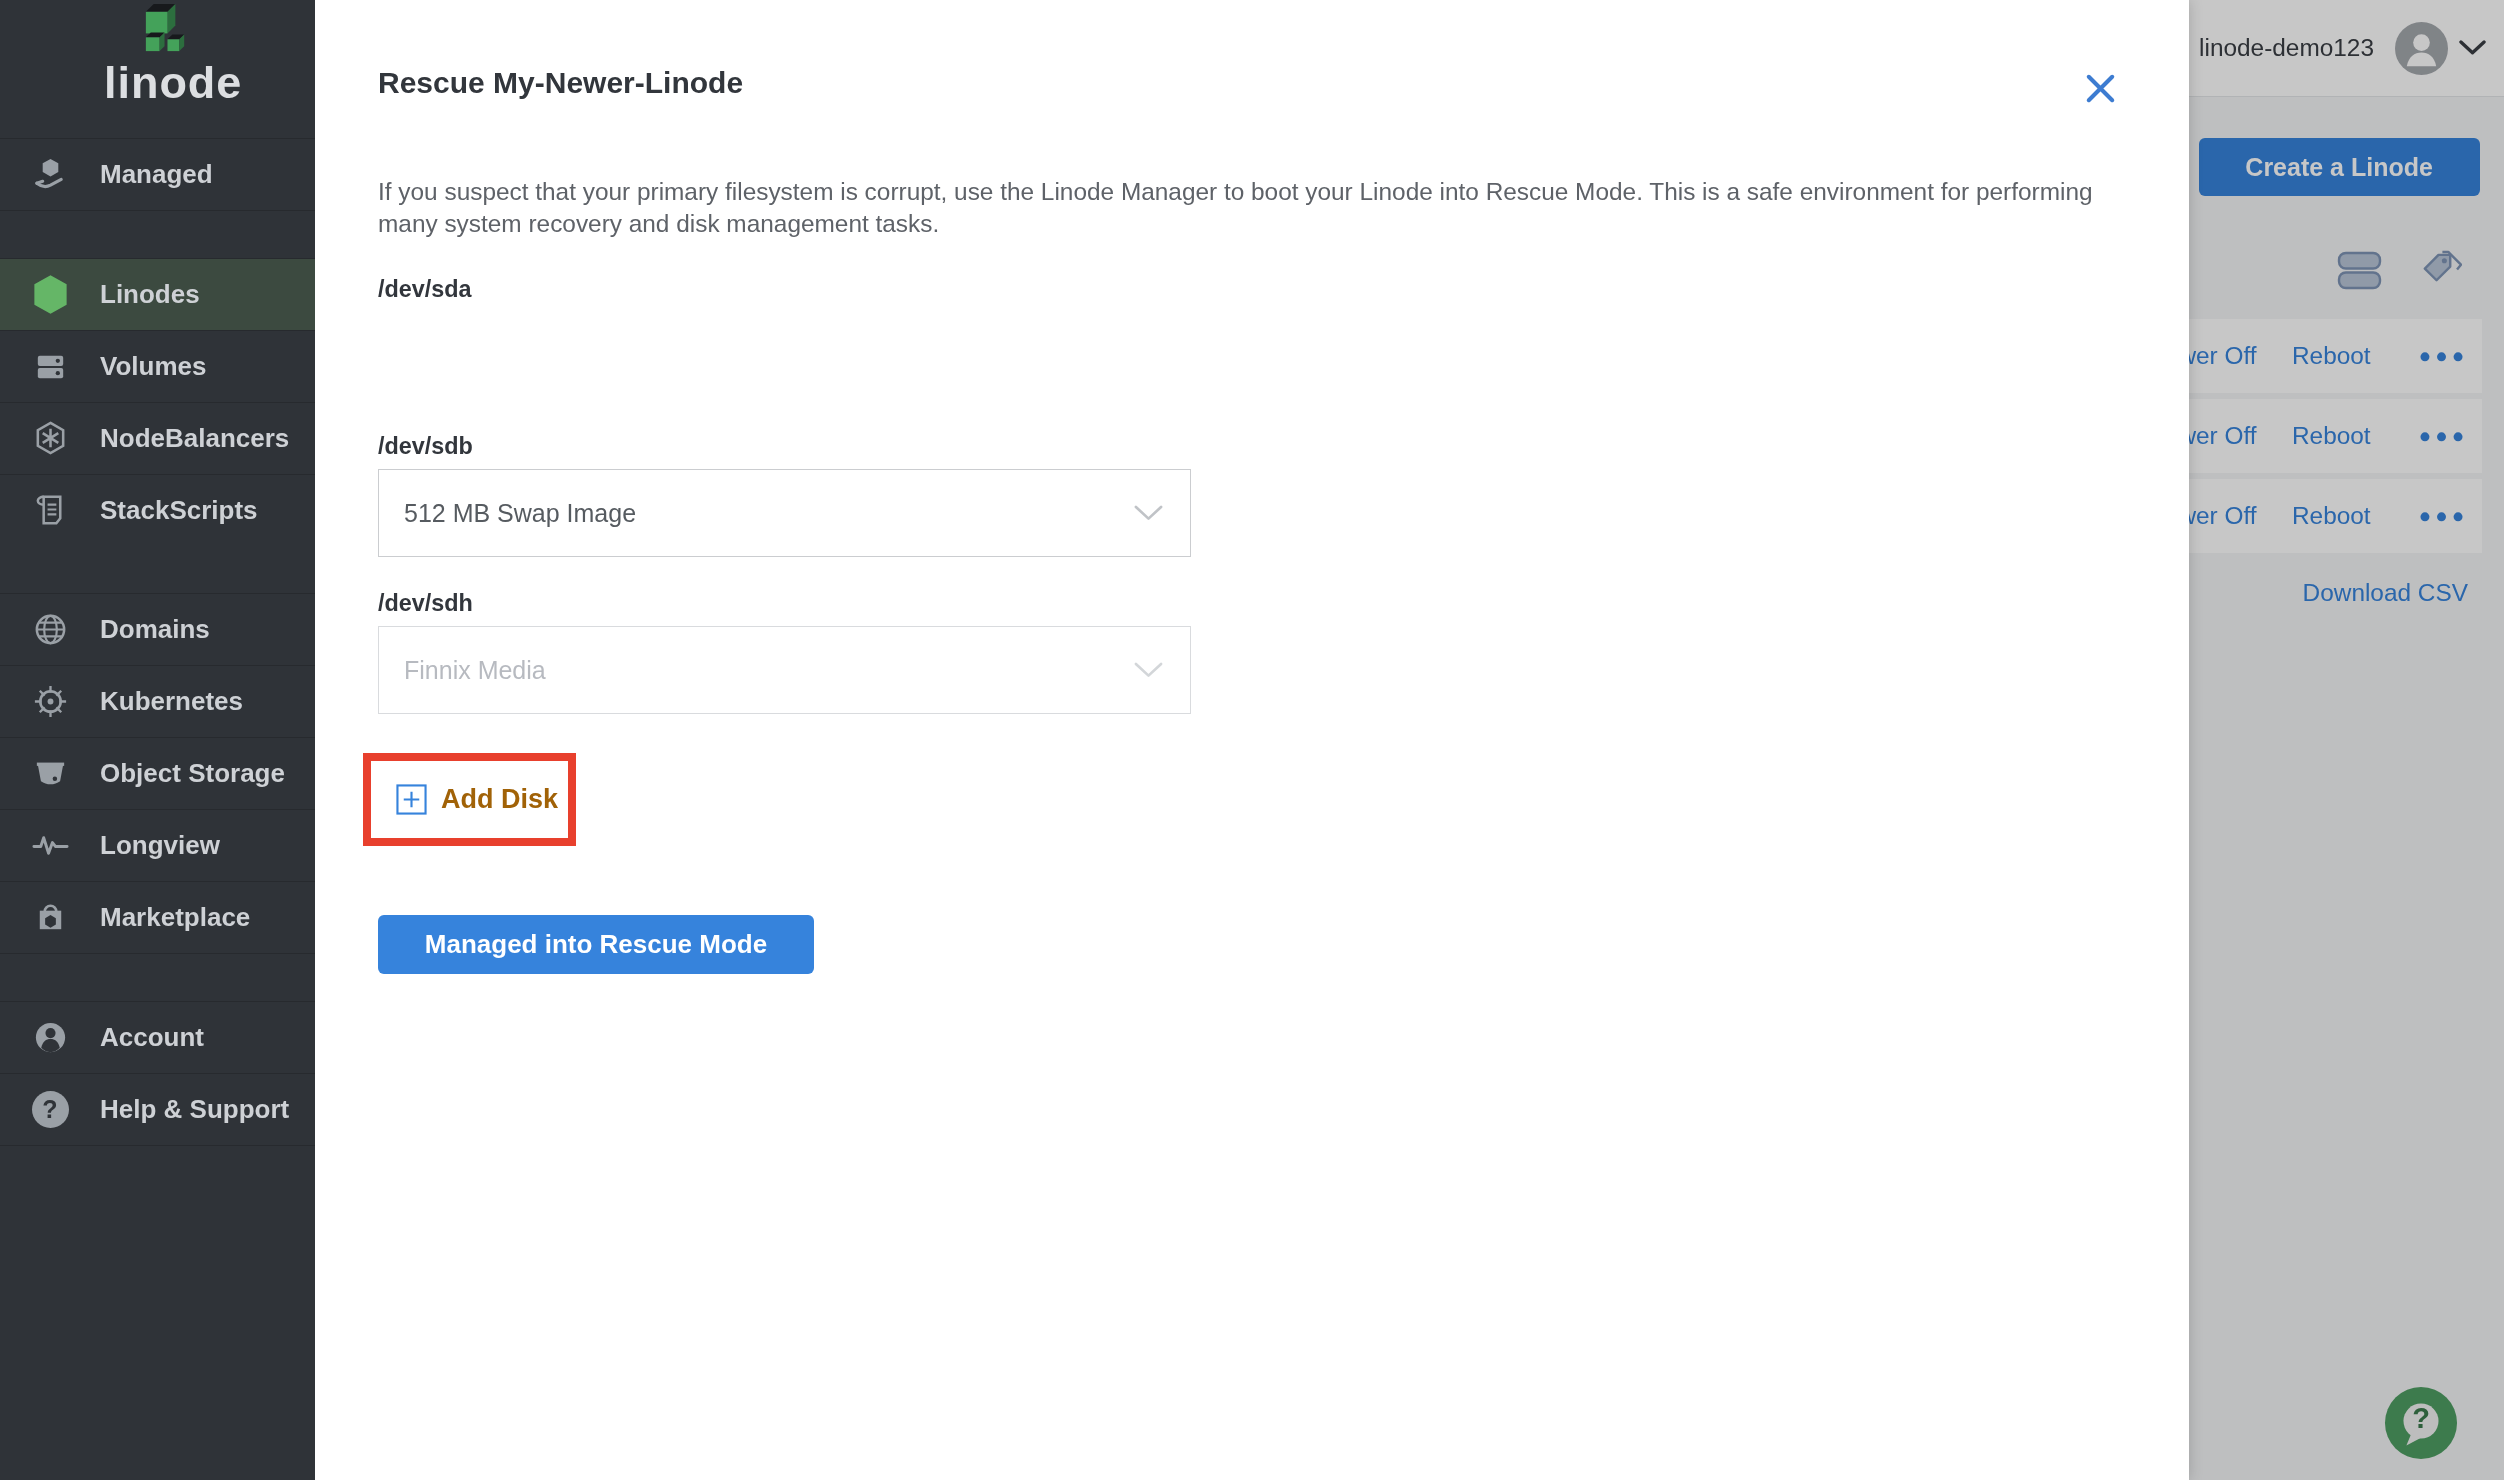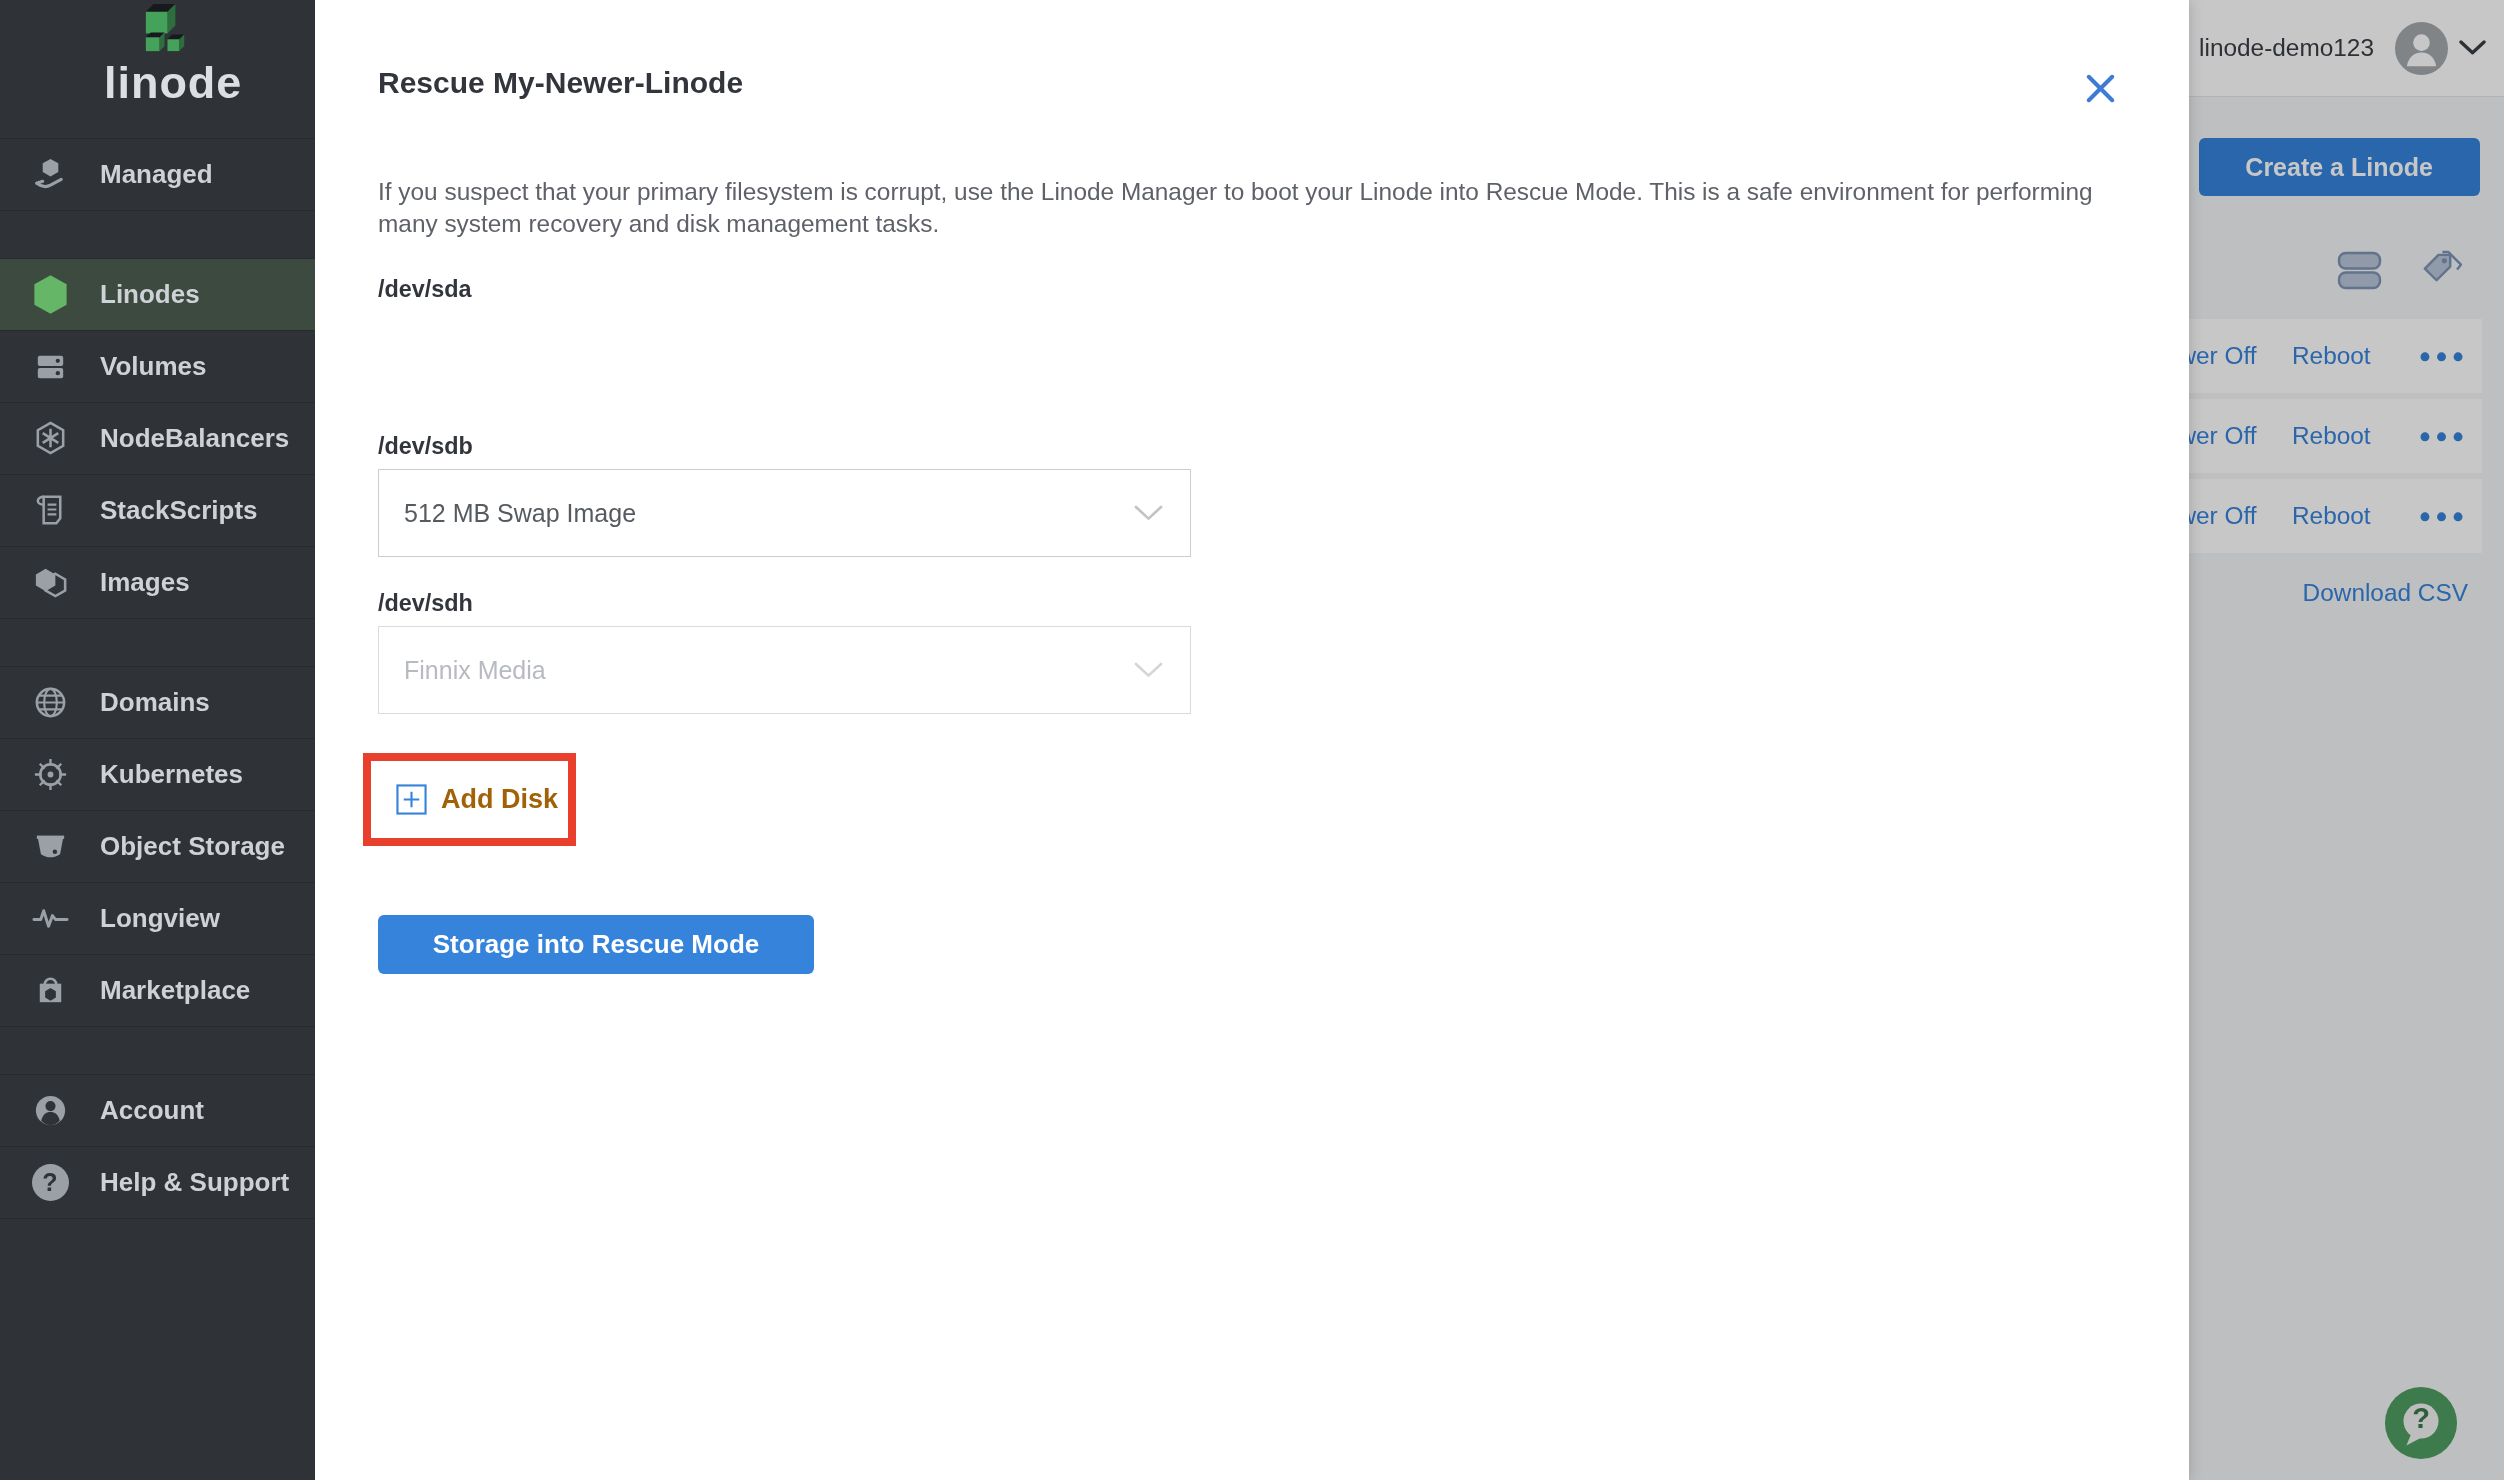--- a/index.html
+++ b/index.html
@@ -160,21 +160,21 @@
 
     <div class="annotation"></div>
     <div class="add-disk">
       <svg width="31" height="31" viewBox="0 0 32 32">
         <rect x="1.5" y="1.5" width="29" height="29" fill="#ffffff" stroke="#3683dc" stroke-width="2.2"></rect>
         <path d="M16 8v16M8 16h16" stroke="#3683dc" stroke-width="2.2"></path>
       </svg>
       <span class="txt">Add Disk</span>
     </div>
 
-    <div class="rescue-btn">Storage into Rescue Mode</div>
+    <div class="rescue-btn">Managed into Rescue Mode</div>
   </div>
 
   <div class="sidebar">
     <div class="logo">
       <svg width="57" height="57" viewBox="0 0 58 58">
         <polygon points="8,12 16,4 38,4 30,12" fill="#17191c"></polygon>
         <polygon points="30,12 38,4 38,26 30,34" fill="#2c6e3e"></polygon>
         <rect x="8" y="12" width="22" height="22" fill="#44a25a"></rect>
         <polygon points="8,38 13,33 27,33 22,38" fill="#17191c"></polygon>
         <rect x="8" y="38" width="14" height="14" fill="#44a25a"></rect>
@@ -232,29 +232,20 @@
       <span class="ic">
         <svg width="39" height="39" viewBox="0 0 40 40">
           <path d="M13 6h17v22l-4 5H13z" fill="none" stroke="#9aa0a6" stroke-width="2.6"></path>
           <path d="M13 6c-3.5 0-6 1.8-6 4s2.5 4 6 4" fill="none" stroke="#9aa0a6" stroke-width="2.6"></path>
           <path d="M17 14h9M17 19h9M17 24h9" stroke="#9aa0a6" stroke-width="2.2"></path>
         </svg>
       </span>
       <span class="lbl">StackScripts</span>
     </div>
 
-    <div class="nav-item group-end">
-      <span class="ic">
-        <svg width="39" height="39" viewBox="0 0 40 40">
-          <polygon points="15,6 25,11.8 25,23.2 15,29 5,23.2 5,11.8" fill="#9aa0a6"></polygon>
-          <polygon points="25,11 35,16.8 35,28.2 25,34 15,28.2 15,16.8" fill="none" stroke="#9aa0a6" stroke-width="2.6"></polygon>
-        </svg>
-      </span>
-      <span class="lbl">Images</span>
-    </div>
 
     <div class="nav-item group-start">
       <span class="ic">
         <svg width="39" height="39" viewBox="0 0 40 40">
           <circle cx="20" cy="20" r="14" fill="none" stroke="#9aa0a6" stroke-width="2.6"></circle>
           <ellipse cx="20" cy="20" rx="6.5" ry="14" fill="none" stroke="#9aa0a6" stroke-width="2.2"></ellipse>
           <path d="M6.5 20h27M8.5 13h23M8.5 27h23" stroke="#9aa0a6" stroke-width="2.2"></path>
         </svg>
       </span>
       <span class="lbl">Domains</span>

